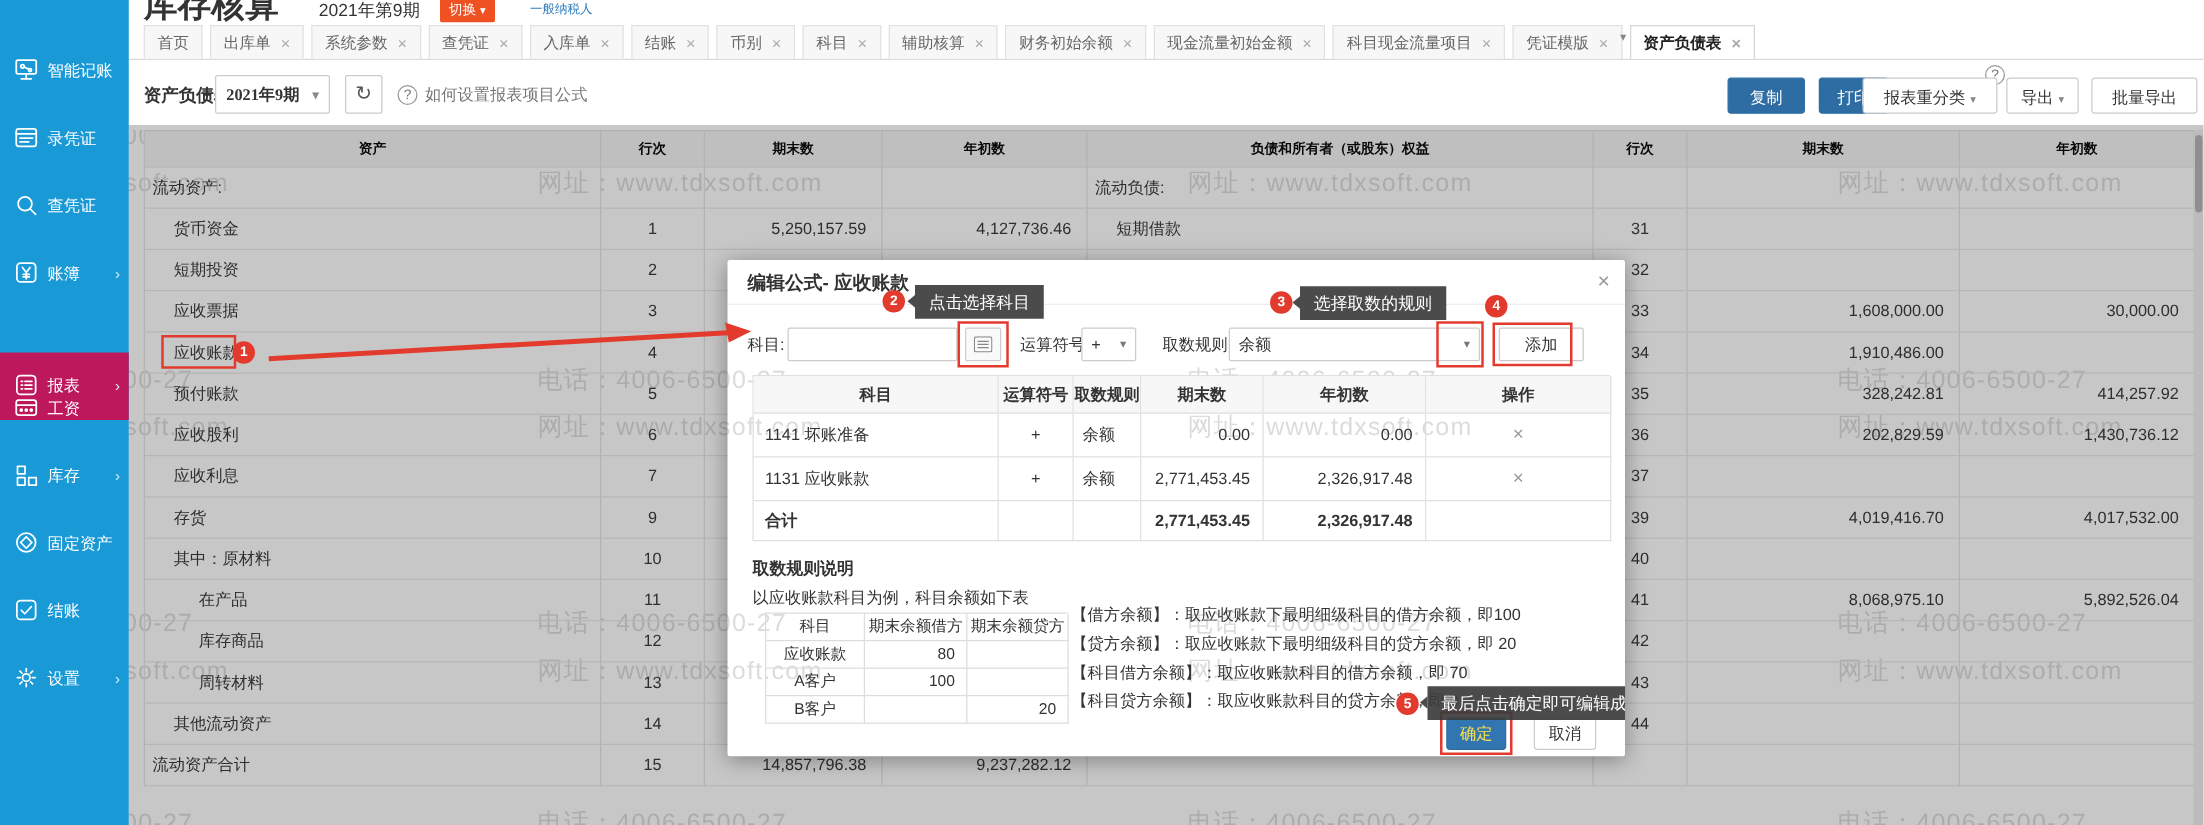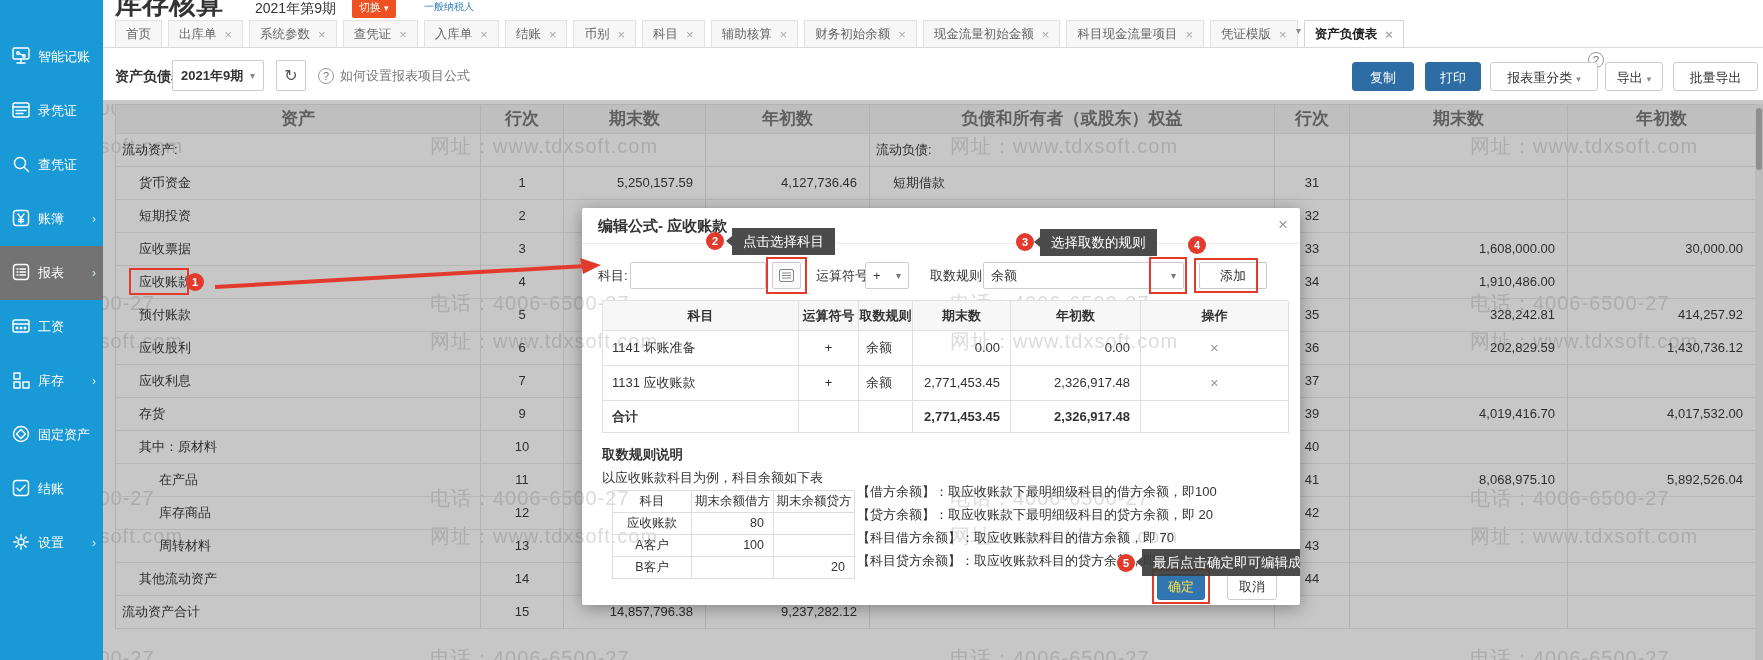--- a/index.html
+++ b/index.html
@@ -6,62 +6,62 @@
 body { font-family:"Liberation Sans","DejaVu Sans",sans-serif; background:#fff; }
 #app { position:relative; width:1763px; height:660px; background:#fff; overflow:hidden; font-family:"Liberation Sans","DejaVu Sans",sans-serif; }
 
 
 .wm-host { position:absolute; left:0; top:0; width:1763px; height:660px; pointer-events:none; z-index:1; }
 .wm { position:absolute; font-size:20px; letter-spacing:1px; color:#8a8a8a; opacity:.30; white-space:nowrap; }
 
 
 .sidebar { position:absolute; left:0; top:0; width:103px; height:660px; background:#199ad6; z-index:3; }
 .sb-item { position:absolute; left:0; width:103px; height:54px; display:flex; align-items:center; padding-left:11px; color:#fff; gap:7px; font-size:13px; cursor:pointer; }
-.sb-item.sb-active { background:#737373; }
+.sb-item.sb-active { background:#be185d;margin-top:36px; }
 .sb-item svg { flex:0 0 auto; }
 .sb-arrow { position:absolute; right:7px; font-size:12px; color:#d6ecf7; }
 
 
 .page-title { position:absolute; left:115px; top:-14px; font-size:27px; font-weight:bold; color:#333; z-index:2; }
 .hd-period { position:absolute; left:255px; top:0px; font-size:14px; color:#333; z-index:2; }
 .hd-badge { position:absolute; left:352px; top:-2px; background:#f05123; color:#fff; font-size:11px; padding:2px 7px 3px 7px; border-radius:2px; z-index:2; }
 .hd-badge .car { font-size:9px; }
 .hd-taxpayer { position:absolute; left:424px; top:0px; font-size:10px; color:#2f7dbd; z-index:2; cursor:pointer; }
 
 
 .tabbar { position:absolute; left:103px; top:18px; right:0; height:30px; background:#fff; display:flex; align-items:flex-end; padding-left:12px; z-index:2; border-bottom:1px solid #d9d9d9; }
 .tab { height:27px; line-height:25px; border:1px solid #e2e2e2; border-bottom:none; background:#f7f7f7; color:#666; font-size:12.5px; padding:0 10px; margin-right:6px; display:flex; align-items:center; gap:8px; white-space:nowrap; cursor:pointer; }
 .tab .tab-x { color:#aaa; font-size:13px; cursor:pointer; }
 .tab.tab-active { background:#fff; color:#222; font-weight:bold; border-color:#d5d5d5; }
 .tab-caret { color:#888; font-size:10px; margin-left:2px; padding:0 4px; cursor:pointer; align-self:center; }
 
 
 .toolbar { position:absolute; left:103px; top:48px; right:0; height:56px; background:#fff; z-index:2; }
 .tb-title { position:absolute; left:12px; top:20px; font-size:14px; font-weight:bold; color:#333; }
-.tb-period { position:absolute; left:69px; top:12px; width:92px; height:31px; border:1px solid #ccc; border-radius:2px; background:#fff; font-size:13px; font-weight:bold; color:#333; display:flex; align-items:center; justify-content:space-between; padding:0 8px; cursor:pointer; }
+.tb-period { position:absolute; left:69px; top:12px; width:92px; height:31px; border:1px solid #ccc; border-radius:2px; background:#fff; font-size:13px; font-weight:bold; color:#333; display:flex; align-items:center; justify-content:space-between; padding:0 8px; cursor:pointer;font-family:Liberation Serif, serif; }
 .tb-period .car { color:#888; font-size:10px; }
 .tb-refresh { position:absolute; left:173px; top:12px; width:30px; height:31px; border:1px solid #ccc; border-radius:2px; background:#fff; color:#555; font-size:16px; text-align:center; line-height:29px; cursor:pointer; }
 .tb-help { position:absolute; left:215px; top:19px; font-size:13px; color:#777; display:flex; align-items:center; gap:6px; cursor:pointer; }
 .qmark { display:inline-block; width:16px; height:16px; border:1px solid #999; border-radius:50%; color:#777; font-size:11px; text-align:center; line-height:14px; }
 .tb-btn { position:absolute; top:14px; height:29px; border-radius:3px; font-size:13px; text-align:center; line-height:29px; cursor:pointer; }
-.tb-blue { background:#2e6da4; color:#fff; border:1px solid #2e6da4; }
+.tb-blue { background:#2e6da4; color:#fff; border:1px solid #2e6da4;margin-left:30px; }
 .tb-white { background:#fff; color:#333; border:1px solid #ccc; }
 .btn-copy { left:1249px; width:62px; }
 .btn-print { left:1322px; width:56px; }
 .btn-reclass { left:1387px; width:108px; }
 .btn-export { left:1502px; width:58px; }
 .btn-batch { left:1570px; width:85px; }
 .reclass-q { position:absolute; left:1485px; top:4px; }
 .mini-caret { font-size:9px; color:#888; margin-left:4px; }
 
 
 .table-wrap { position:absolute; left:115px; top:104px; width:1640px; z-index:1; }
 .bs-row { display:grid; grid-template-columns:365px 83px 142px 164px 405px 75px 218px 188px; border-left:1px solid #e3e3e3; }
 .bs-head { background:#f4f4f4; border-top:1px solid #e3e3e3; }
-.bs-head .bs-cell { height:29px; line-height:28px; font-weight:bold; text-align:center; font-size:17px; color:#737373; }
+.bs-head .bs-cell { height:29px; line-height:28px; font-weight:bold; text-align:center; font-size:11px; color:#000000; }
 .bs-cell { height:33px; line-height:32px; font-size:13px; color:#333; border-right:1px solid #e3e3e3; border-bottom:1px solid #e9e9e9; overflow:hidden; white-space:nowrap; }
 .c-name { padding-left:6px; }
 .c-name.ind1 { padding-left:23px; }
 .c-name.ind2 { padding-left:43px; }
 .c-num { text-align:center; }
 .c-val { text-align:right; padding-right:12px; }
 
 
 .overlay { position:absolute; left:103px; top:100px; right:0; bottom:0; background:rgba(30,30,30,.25); z-index:4; }
 

